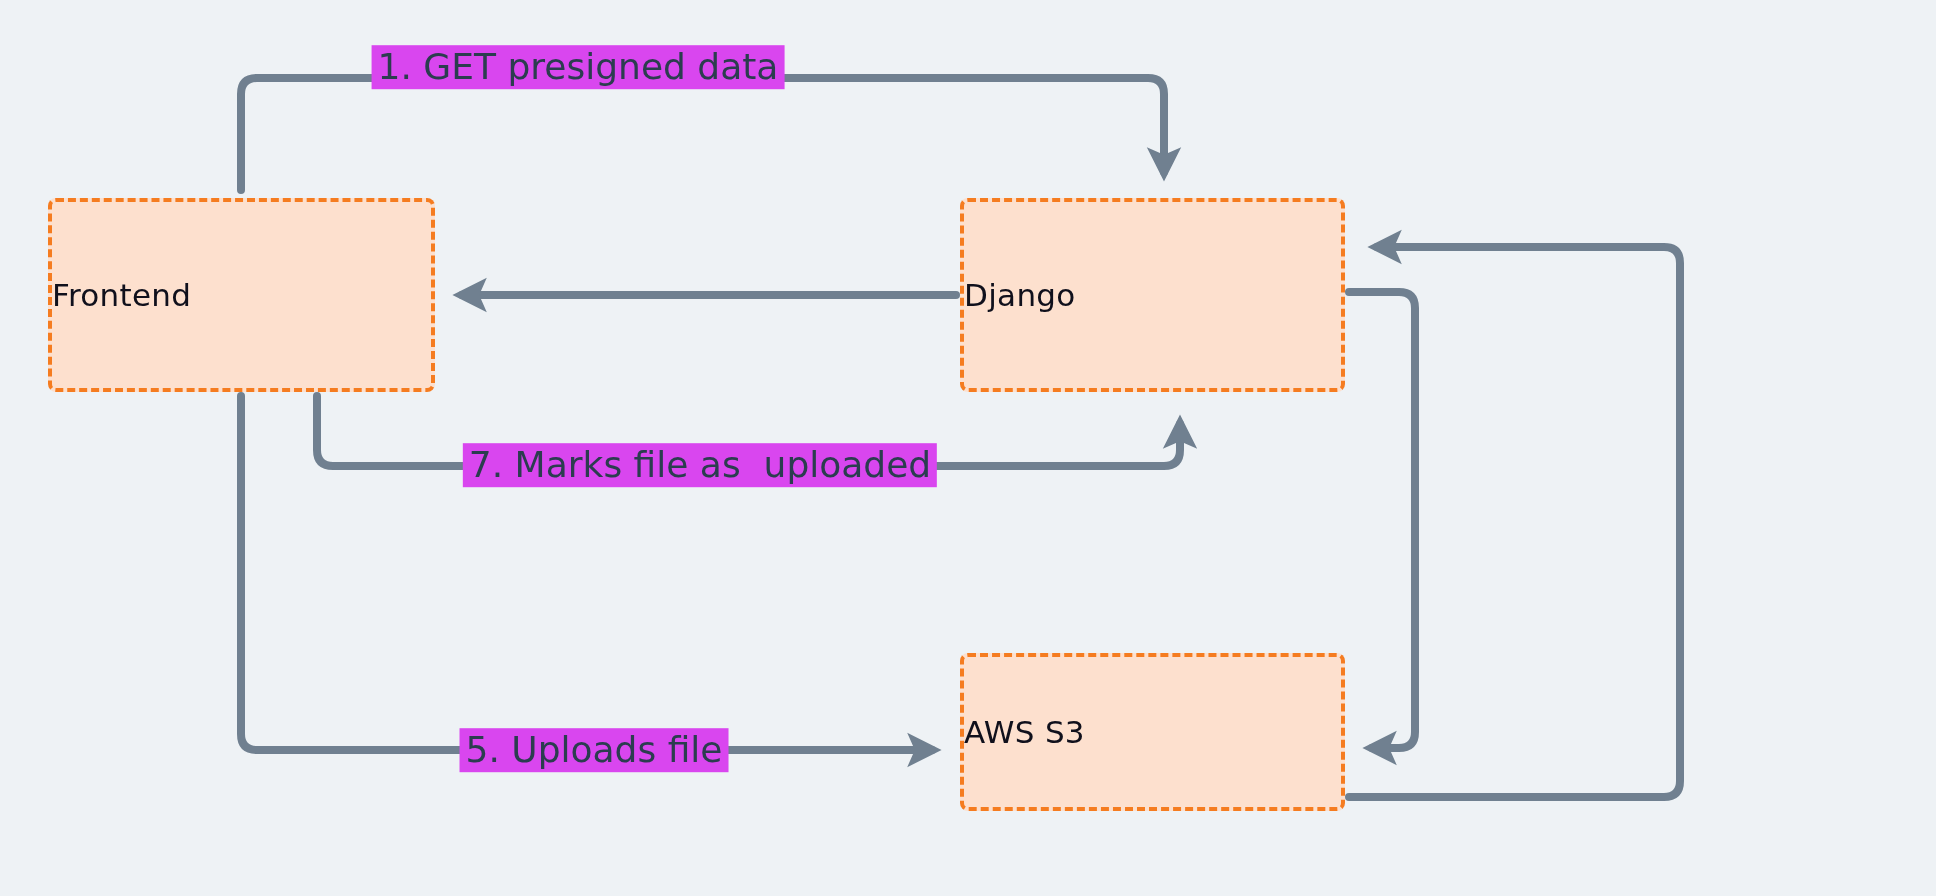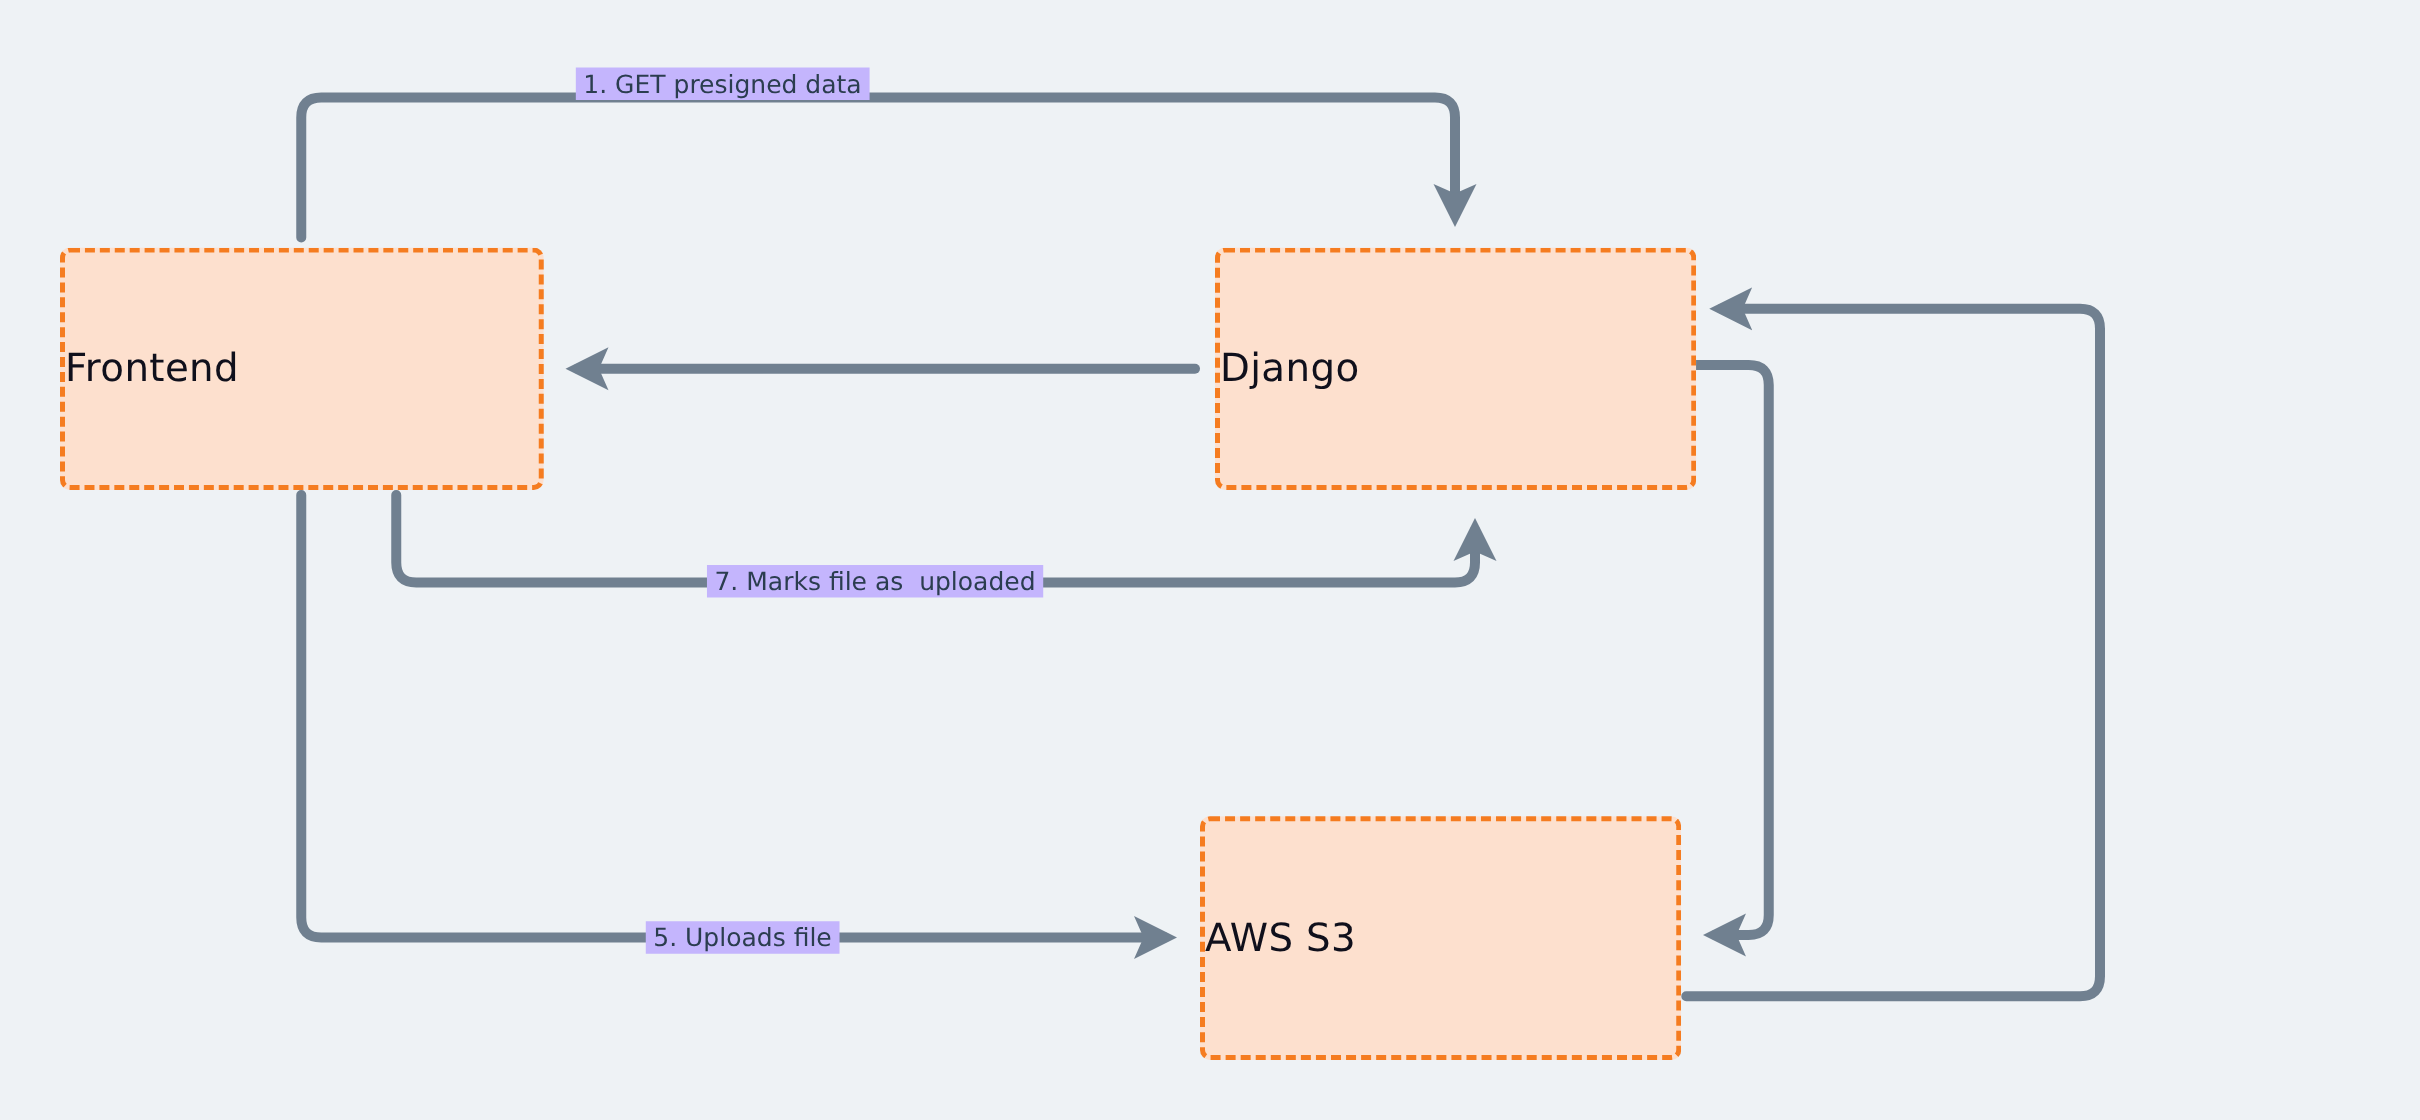--- a/index.html
+++ b/index.html
@@ -38,23 +38,23 @@
     font-family: "DejaVu Sans", sans-serif;
     font-size: 31px;
     color: #10101c;
     letter-spacing: 0.3px;
     white-space: pre;
   }
   .edge-label {
     position: absolute;
     z-index: 4;
     font-family: "DejaVu Sans", sans-serif;
-    font-size: 20px;
+    font-size: 36px;
     color: #2b3d4f;
-    background: #c4b5fd;
+    background: #d946ef;
     white-space: pre;
     line-height: 1.1;
     padding: 2px 6px;
     transform: translate(-50%, -50%);
   }
 </style>
 </head>
 <body>
 
 <div id="canvas">
@@ -79,25 +79,25 @@
       <path d="M 241,396 L 241,734 Q 241,750 257,750 L 932,750" marker-end="url(#ah)"></path>
 
       <path d="M 317,396 L 317,450 Q 317,466 333,466 L 1164,466 Q 1180,466 1180,450 L 1180,424" marker-end="url(#ah)"></path>
     </g>
   </svg>
 
   <div class="node" style="left:48px; top:198px; width:387px; height:194px;">
     <span class="node-label">Frontend</span>
   </div>
 
-  <div class="node" style="left:960px; top:198px; width:385px; height:194px;margin-left:12px;">
+  <div class="node" style="left:960px; top:198px; width:385px; height:194px;">
     <span class="node-label">Django</span>
   </div>
 
-  <div class="node" style="left:960px; top:653px; width:385px; height:195px;">
+  <div class="node" style="left:960px; top:653px; width:385px; height:158px;">
     <span class="node-label">AWS S3</span>
   </div>
 
   <div class="edge-label" style="left:578px; top:67px;">1. GET presigned data</div>
 
 
 
 
   <div class="edge-label" style="left:594px; top:750px;">5. Uploads file</div>
 

